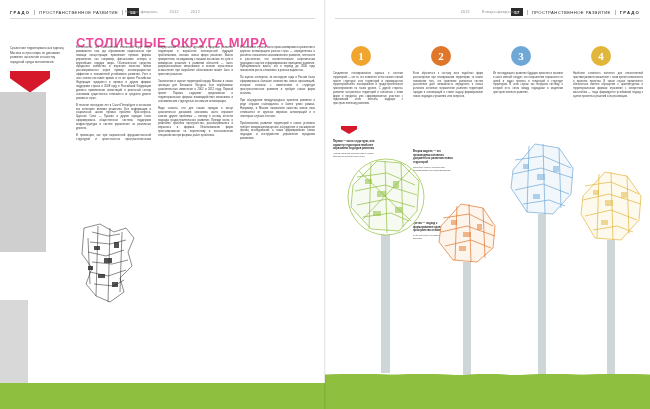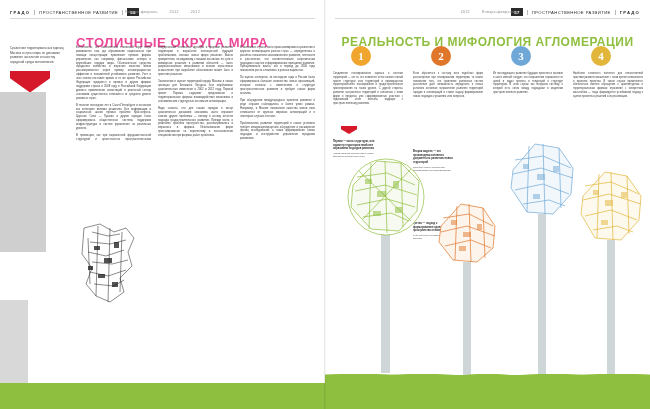--- a/index.html
+++ b/index.html
@@ -212,21 +212,20 @@
       <span class="sep"></span>
       <span class="brand">ГРАДО</span>
     </div>
     <div class="rh-center">
       <span>2012</span>
       <span class="sep"></span>
       <span>Январь-февраль</span>
     </div>
     <div class="topline"></div>
 
-    <h1 class="title-right">РЕАЛЬНОСТЬ И МИФОЛОГИЯ АГЛОМЕРАЦИИ</h1>
 
     <div class="numrow">
       <div class="numcircle n1">1</div>
       <div class="numcircle n2">2</div>
       <div class="numcircle n3">3</div>
       <div class="numcircle n4">4</div>
     </div>
 
     <div class="rcol c1">Соединения планировочного каркаса в системе территорий — это то, что позволяет чётко назвать новый проект структуры этих территорий и преимущества территориального планирования и градостроительного проектирования на таком уровне. С другой стороны, развитие застроенных территорий и связанных с ними форм в пределах уже сформированных участков с подземными этого полотна, ведущих к пространственному развитию.</div>
     <div class="rcol c2">Если обратиться к составу всех подобных форм рассмотрения при планировании территории, то важно понимание того, что сравнение различных систем расселения даёт возможность определить в новых условиях основные направления развития территорий городов и агломераций и ставит задачу формирования новых подходов к решению этих вопросов.</div>

